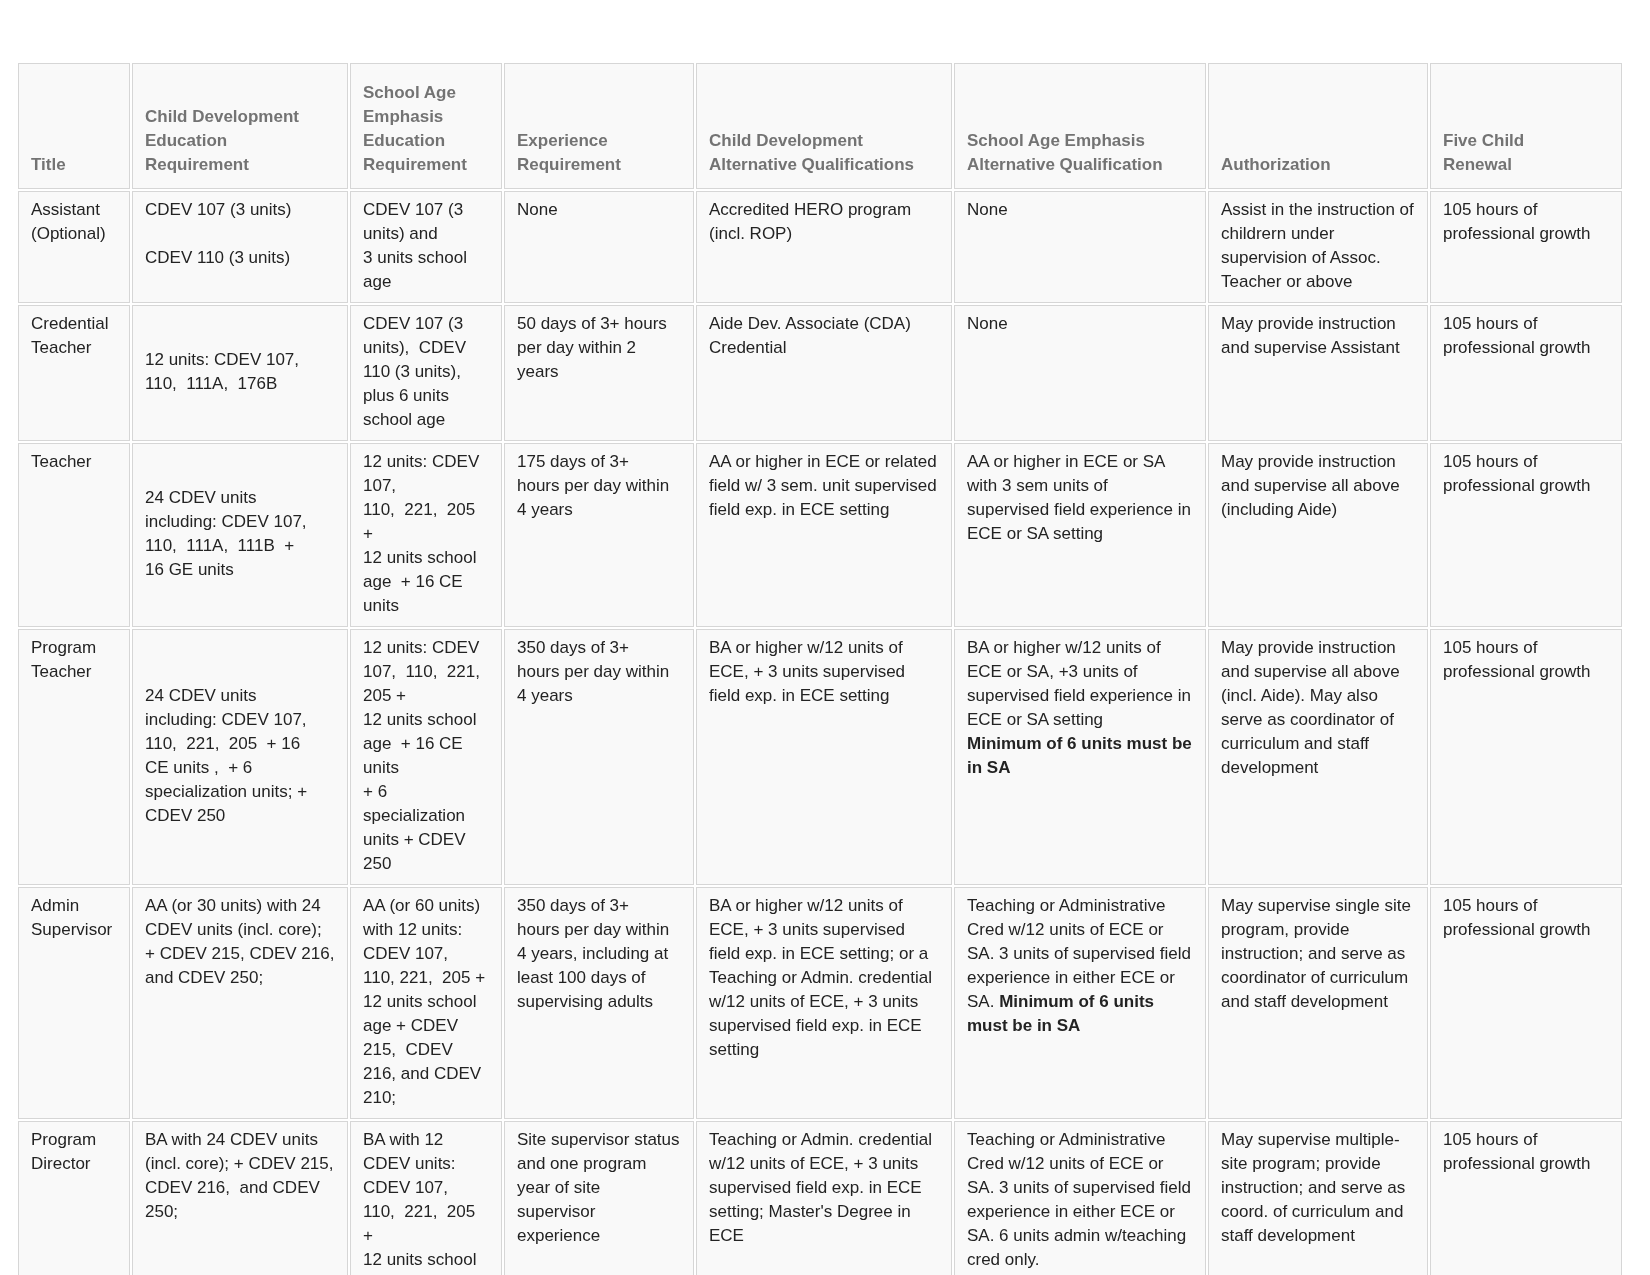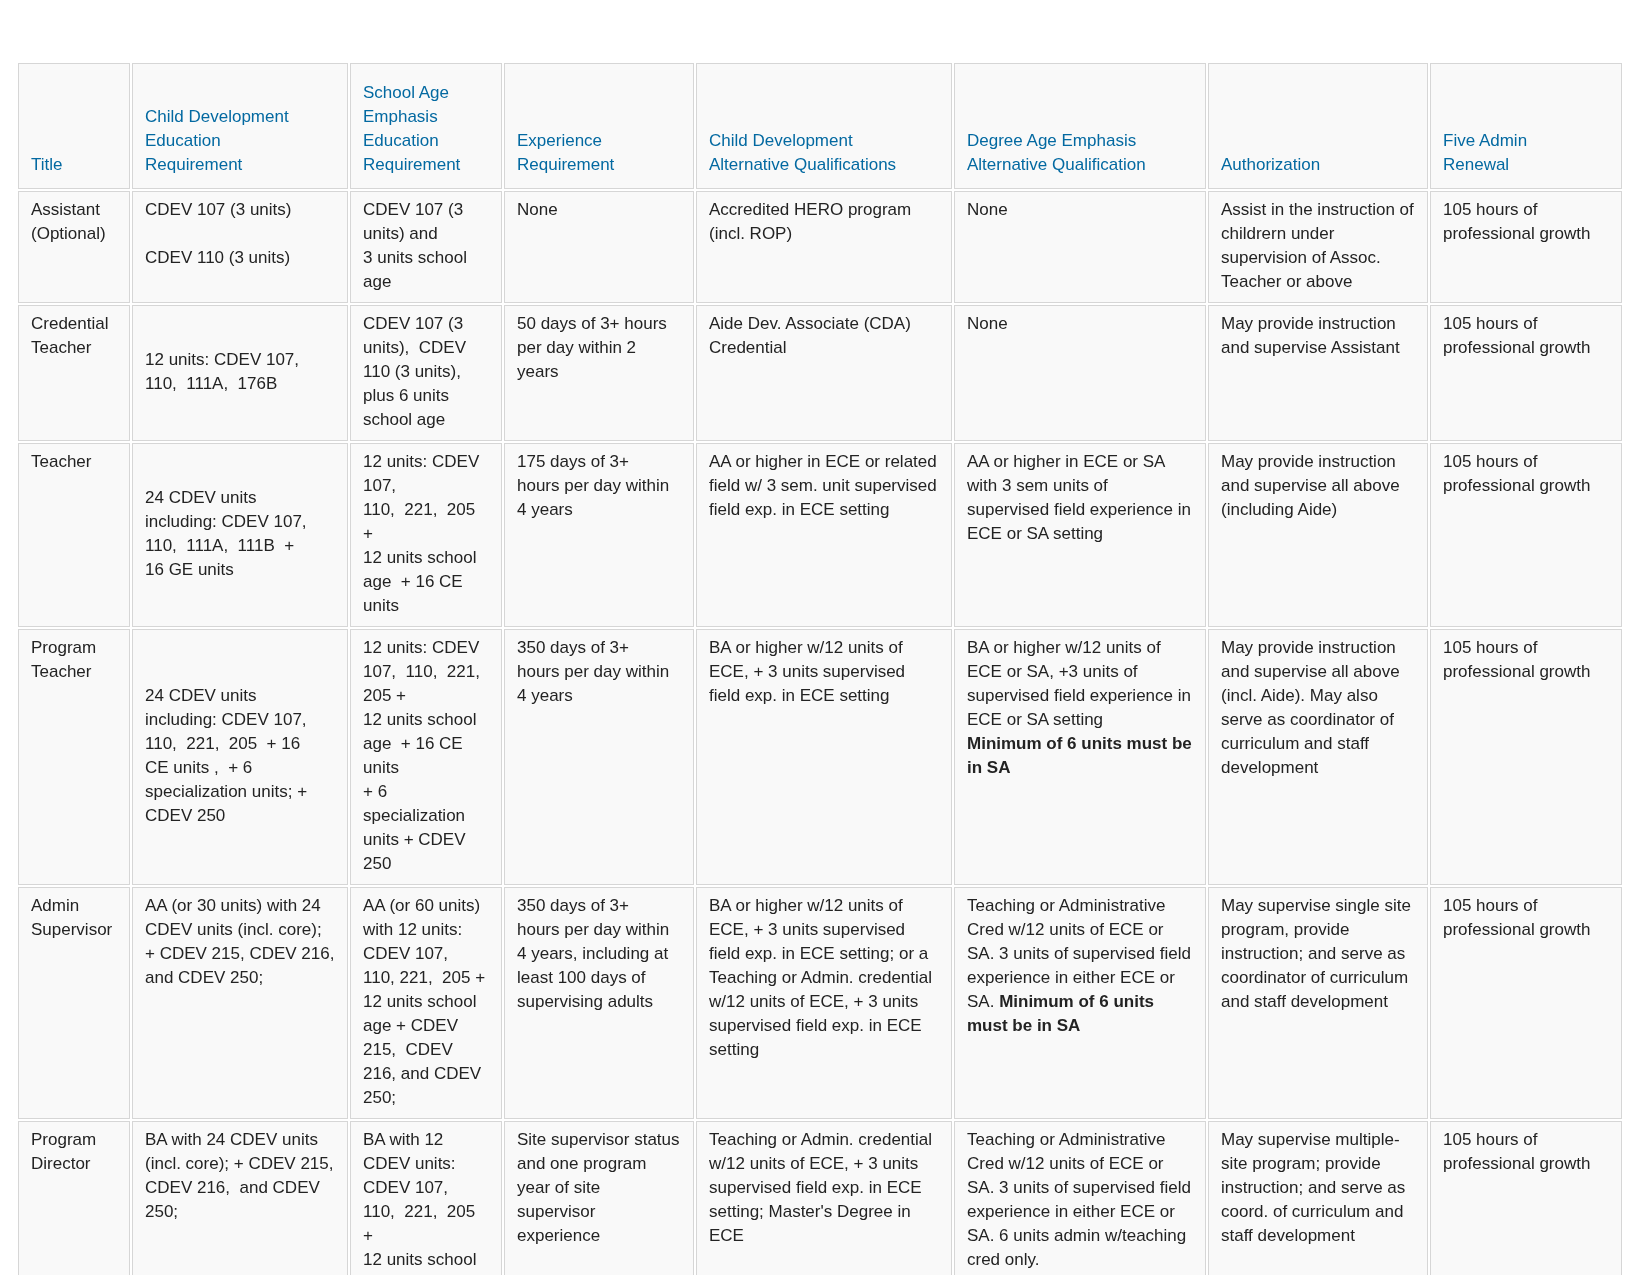--- a/index.html
+++ b/index.html
@@ -24,23 +24,23 @@
     background:var(--cell-bg);
     vertical-align:top;
     padding:6px 12px 8px 12px;
     font-size:17px;
     line-height:24px;
     white-space:pre-wrap;
     overflow-wrap:break-word;
   }
   table.matrix thead td{
     vertical-align:bottom;
-    font-weight:normal;
+    font-weight:bold;
     padding-bottom:11px;
-    color:#0369a1;
+    color:#737373;
   }
   b{font-weight:bold;}
 
   col.col-title{width:112px}
   col.col-cd_ed{width:216px}
   col.col-sa_ed{width:152px}
   col.col-exp{width:190px}
   col.col-cd_alt{width:256px}
   col.col-sa_alt{width:252px}
   col.col-auth{width:220px}
@@ -82,24 +82,24 @@
 Education
 Requirement</td>
           <td class="col-sa_ed">School Age
 Emphasis
 Education
 Requirement</td>
           <td class="col-exp">Experience
 Requirement</td>
           <td class="col-cd_alt">Child Development
 Alternative Qualifications</td>
-          <td class="col-sa_alt">Degree Age Emphasis
+          <td class="col-sa_alt">School Age Emphasis
 Alternative Qualification</td>
           <td class="col-auth">Authorization</td>
-          <td class="col-renewal">Five Admin
+          <td class="col-renewal">Five Child
 Renewal</td>
         </tr>
     </thead>
     <tbody id="table-body">
         <tr class="row-assistant">
           <td class="col-title">Assistant (Optional)</td>
           <td class="col-cd_ed">CDEV 107 (3 units)
 
 CDEV 110 (3 units)</td>
           <td class="col-sa_ed">CDEV 107 (3 units) and
@@ -156,21 +156,21 @@
           <td class="col-cd_alt">BA or higher w/12 units of ECE, + 3 units supervised field exp. in ECE setting</td>
           <td class="col-sa_alt">BA or higher w/12 units of ECE or SA, +3 units of supervised field experience in ECE or SA setting
 <b>Minimum of 6 units must be in SA</b></td>
           <td class="col-auth">May provide instruction and supervise all above (incl. Aide). May also serve as coordinator of curriculum and staff development</td>
           <td class="col-renewal">105 hours of professional growth</td>
         </tr>
         <tr class="row-site-supervisor">
           <td class="col-title">Admin Supervisor</td>
           <td class="col-cd_ed">AA (or 30 units) with 24 CDEV units (incl. core); + CDEV 215, CDEV 216,  and CDEV 250;</td>
           <td class="col-sa_ed">AA (or 60 units) with 12 units: CDEV 107,  110, 221,  205 +
-12 units school age + CDEV 215,  CDEV 216, and CDEV 250;</td>
+12 units school age + CDEV 215,  CDEV 216, and CDEV 210;</td>
           <td class="col-exp">350 days of 3+
 hours per day within 4 years, including at least 100 days of supervising adults</td>
           <td class="col-cd_alt">BA or higher w/12 units of ECE, + 3 units supervised field exp. in ECE setting; or a Teaching or Admin. credential w/12 units of ECE, + 3 units supervised field exp. in ECE setting</td>
           <td class="col-sa_alt">Teaching or Administrative Cred w/12 units of ECE or SA. 3 units of supervised field experience in either ECE or SA. <b>Minimum of 6 units must be in SA</b></td>
           <td class="col-auth">May supervise single site program, provide instruction; and serve as coordinator of curriculum and staff development</td>
           <td class="col-renewal">105 hours of professional growth</td>
         </tr>
         <tr class="row-program-director">
           <td class="col-title">Program Director</td>
           <td class="col-cd_ed">BA with 24 CDEV units (incl. core); + CDEV 215,  CDEV 216,  and CDEV 250;</td>

